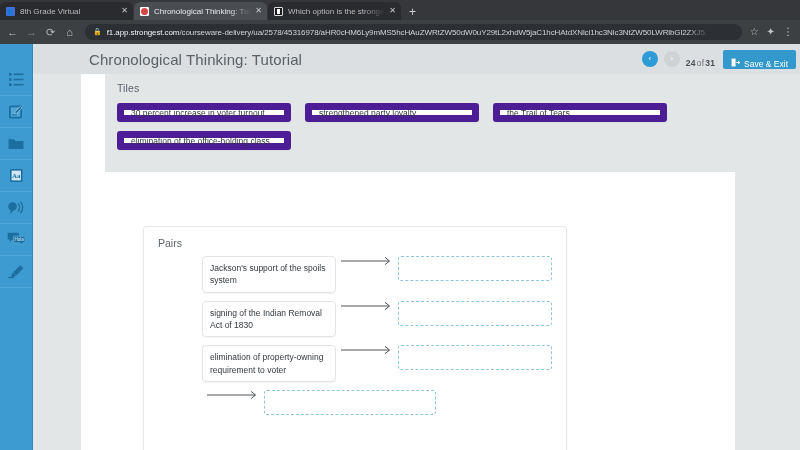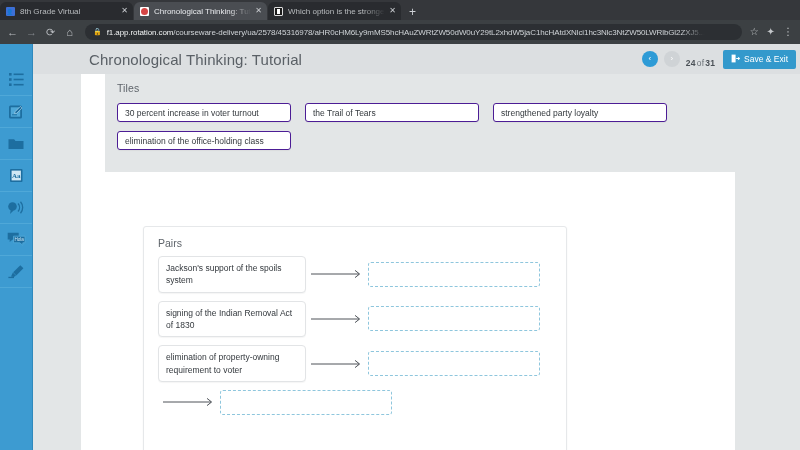--- a/index.html
+++ b/index.html
@@ -150,39 +150,39 @@
     color: #fff; font-size: 8px; line-height: 1;
   }
   .circbtn.prev { background: #2e9bd6; }
   .circbtn.next { background: #cfd3d6; }
   .counter { font-size: 8.5px; color: #4a5056; letter-spacing: .2px; margin-top: 8px; }
   .counter .n { font-weight: 700; }
   .counter .of { color: #6a7076; margin: 0 1px; }
   .save-exit {
     background: #3399cc; color: #ffffff;
     height: 19px; border-radius: 2px;
-    display: flex; align-items: center; gap: 4px;
+    display: flex; align-items: flex-end; gap: 4px;
     padding: 0 8px; font-size: 8.5px;
     margin-left: 2px;
   }
 
   
   .tiles-panel {
     position: absolute; left: 72px; top: 30px;
     width: 653px; height: 98px;
     background: #e3e6e7;
     padding: 8px 12px 0 12px;
   }
   .panel-heading {
     font-size: 10.5px; color: #5f656b;
     margin-bottom: 9px; letter-spacing: .1px;
   }
   .tile-row { display: flex; gap: 14px; margin-bottom: 9px; }
   .tile {
-    background: #ffffff; border: 1px solid #4c1d95;
+    background: #ffffff; border: 7px solid #4c1d95;
     border-radius: 3px; height: 19px;
     display: flex; align-items: center;
     padding: 0 7px; font-size: 8.5px; color: #33383d;
     box-shadow: 0 1px 1px rgba(0,0,0,.04);
     white-space: nowrap;
   }
   .tile.w1 { width: 174px; }
   .tile.w2 { width: 174px; }
   .tile.w3 { width: 174px; }
 
@@ -201,21 +201,21 @@
   }
   .col-heads { display: flex; margin-bottom: 6px; }
   .col-head {
     font-size: 8.5px; font-weight: 700; color: #3a4046;
     text-decoration: underline; text-align: center;
   }
   .col-head.cause  { width: 190px; }
   .col-head.effect { width: 205px; text-align: center; }
 
   .pair-row {
-    display: flex; align-items: center; margin-bottom: 8px;
+    display: flex; align-items: flex-start; margin-bottom: 8px; margin-left: 44px;
   }
   .cause-box {
     width: 148px; min-height: 34px;
     border: 1px solid #e2e4e6; border-radius: 4px;
     background: #fff; padding: 5px 7px;
     font-size: 8.5px; color: #33383d; line-height: 1.45;
     box-shadow: 0 1px 1px rgba(0,0,0,.04);
   }
   .arrow {
     width: 62px; flex: 0 0 62px;
@@ -256,21 +256,21 @@
   </div>
 
   <div class="toolbar">
     <span class="navbtn">←</span>
     <span class="navbtn dim">→</span>
     <span class="navbtn">⟳</span>
     <span class="navbtn">⌂</span>
 
     <div class="omnibox">
       <span class="lock">🔒</span>
-      <span class="url"><span class="dom">f1.app.rotation.com</span><span>/courseware-delivery/ua/2578/45316978/aHR0cHM6Ly9mMS5hcHAuZWRtZW50dW0uY29tL2xhdW5jaC1hcHAtdXNlci1hc3Nlc3NtZW50LWRlbGl2ZXJ5...</span></span>
+      <span class="url"><span class="dom">f1.app.strongest.com</span><span>/courseware-delivery/ua/2578/45316978/aHR0cHM6Ly9mMS5hcHAuZWRtZW50dW0uY29tL2xhdW5jaC1hcHAtdXNlci1hc3Nlc3NtZW50LWRlbGl2ZXJ5...</span></span>
     </div>
 
     <span class="tb-icon">☆</span>
     <span class="tb-icon">✦</span>
     <span class="tb-icon">⋮</span>
   </div>
 
   <div class="page">
 
     <div class="sidebar">
@@ -373,22 +373,22 @@
           </span>
         </div>
       </div>
 
       <span class="ghost-text">presidency.</span>
 
       <div class="tiles-panel">
         <div class="panel-heading">Tiles</div>
         <div class="tile-row">
           <div class="tile w1">30 percent increase in voter turnout</div>
+          <div class="tile w2">strengthened party loyalty</div>
           <div class="tile w3">the Trail of Tears</div>
-          <div class="tile w2">strengthened party loyalty</div>
         </div>
         <div class="tile-row">
           <div class="tile w1">elimination of the office-holding class</div>
         </div>
       </div>
 
       <div class="pairs-card">
         <div class="pairs-heading">Pairs</div>
 
 

